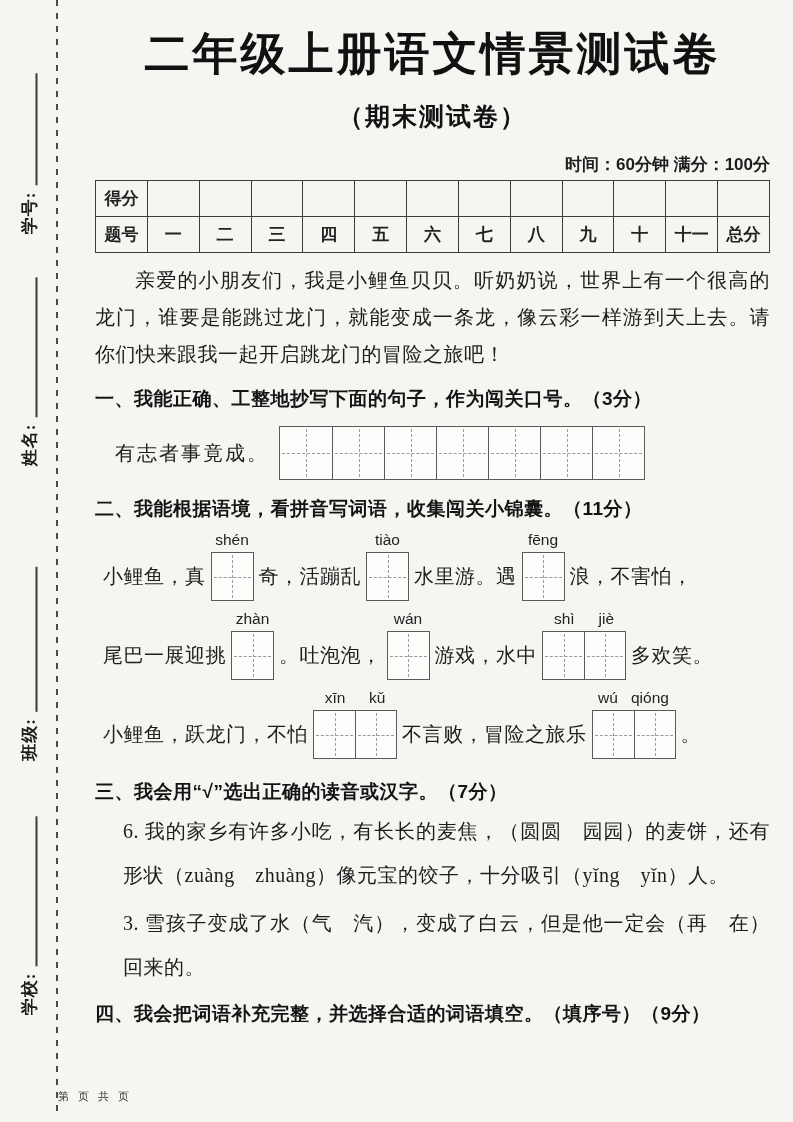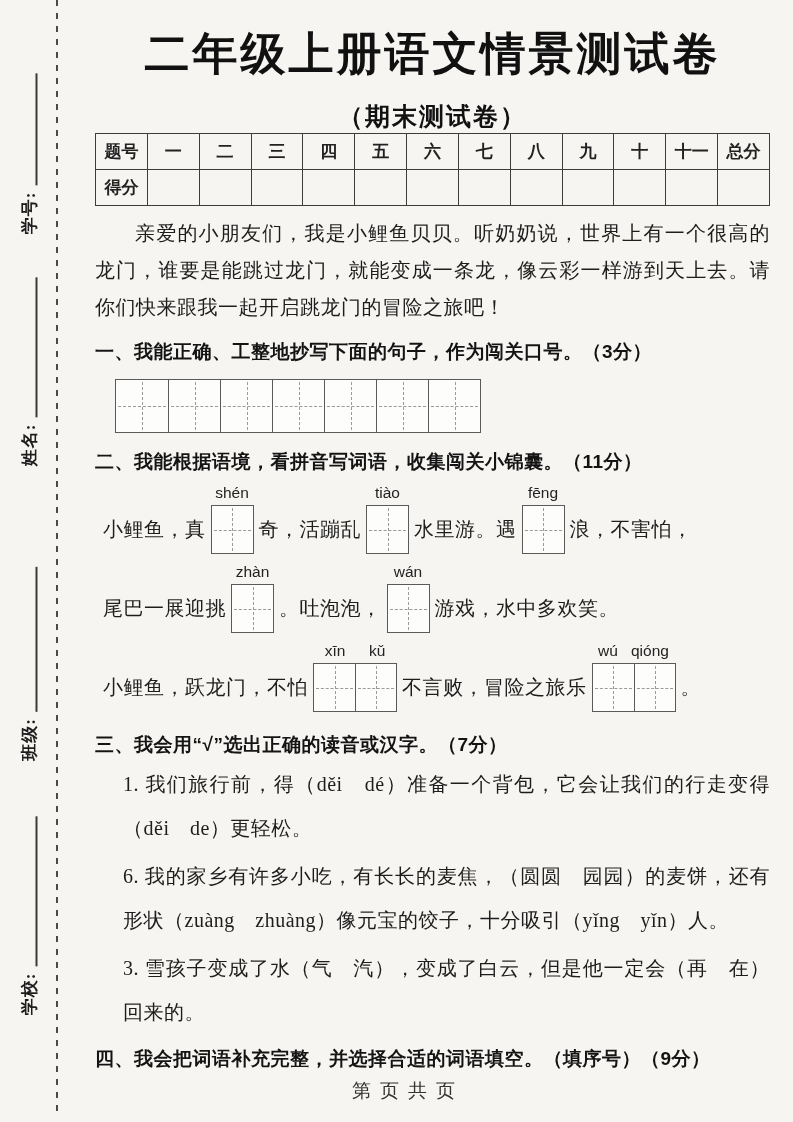--- a/index.html
+++ b/index.html
@@ -101,80 +101,82 @@
   .q3-title { margin-top:20px; }
   .q3-item {
     font-size:20px; line-height:44px; margin-left:28px; margin-top:4px;
     text-align:justify; letter-spacing:0.5px;
   }
   
   .q4-title { margin-top:12px; }
   
   .footer {
     position:absolute; bottom:18px; left:58px; width:700px;
-    text-align:center; font-family:"Liberation Sans","DejaVu Sans",sans-serif;
-    font-size:19px; letter-spacing:9px; color:#333;
+    text-align:left; font-family:"Liberation Sans","DejaVu Sans",sans-serif;
+    font-size:11px; letter-spacing:9px; color:#333;
   }
 </style>
 </head>
 <body>
 
 <div class="sidebar">
   <div class="seal-line"></div>
   <div id="side-fields">
       <div class="side-field sf-0"><span>学号:</span><span class="blank-line"></span></div>
       <div class="side-field sf-1"><span>姓名:</span><span class="blank-line"></span></div>
       <div class="side-field sf-2"><span>班级:</span><span class="blank-line"></span></div>
       <div class="side-field sf-3"><span>学校:</span><span class="blank-line"></span></div>
     </div>
 </div>
 
 <div class="content">
   <div class="title">二年级上册语文情景测试卷</div>
   <div class="subtitle">（期末测试卷）</div>
+  <div class="meta">时间：60分钟  满分：100分</div>
 
   <table class="score">
     <tbody>
+      <tr id="score-row-2">
+          <td>得分</td>
+          <td></td>
+          <td></td>
+          <td></td>
+          <td></td>
+          <td></td>
+          <td></td>
+          <td></td>
+          <td></td>
+          <td></td>
+          <td></td>
+          <td></td>
+          <td></td>
+        </tr>
       <tr id="score-row-1">
           <td>题号</td>
           <td>一</td>
           <td>二</td>
           <td>三</td>
           <td>四</td>
           <td>五</td>
           <td>六</td>
           <td>七</td>
           <td>八</td>
           <td>九</td>
           <td>十</td>
           <td>十一</td>
           <td>总分</td>
         </tr>
-      <tr id="score-row-2">
-          <td>得分</td>
-          <td></td>
-          <td></td>
-          <td></td>
-          <td></td>
-          <td></td>
-          <td></td>
-          <td></td>
-          <td></td>
-          <td></td>
-          <td></td>
-          <td></td>
-          <td></td>
-        </tr>
     </tbody>
   </table>
 
   <p class="intro">亲爱的小朋友们，我是小鲤鱼贝贝。听奶奶说，世界上有一个很高的龙门，谁要是能跳过龙门，就能变成一条龙，像云彩一样游到天上去。请你们快来跟我一起开启跳龙门的冒险之旅吧！</p>
 
   <div class="q-title q1-title">一、我能正确、工整地抄写下面的句子，作为闯关口号。（3分）</div>
   <div class="q1-row">
+    <span class="q1-sentence">有志者事竟成。</span>
     <span class="tian-row" id="q1-grid">
         <span class="tian"></span>
         <span class="tian"></span>
         <span class="tian"></span>
         <span class="tian"></span>
         <span class="tian"></span>
         <span class="tian"></span>
         <span class="tian"></span>
       </span>
   </div>
@@ -224,20 +226,30 @@
         <span class="q2-text">。吐泡泡，</span>
         <span class="box-group">
           <span class="pinyin">
             <span>wán</span>
           </span>
           <span class="tian-row">
             <span class="tian"></span>
           </span>
         </span>
         <span class="q2-text">游戏，水中</span>
+        <span class="box-group">
+          <span class="pinyin">
+            <span>shì</span>
+            <span>jiè</span>
+          </span>
+          <span class="tian-row">
+            <span class="tian"></span>
+            <span class="tian"></span>
+          </span>
+        </span>
         <span class="q2-text">多欢笑。</span>
       </div>
       <div class="q2-line">
         <span class="q2-text">小鲤鱼，跃龙门，不怕</span>
         <span class="box-group">
           <span class="pinyin">
             <span>xīn</span>
             <span>kǔ</span>
           </span>
           <span class="tian-row">
@@ -255,21 +267,20 @@
             <span class="tian"></span>
             <span class="tian"></span>
           </span>
         </span>
         <span class="q2-text">。</span>
       </div>
     </div>
 
   <div class="q-title q3-title">三、我会用“√”选出正确的读音或汉字。（7分）</div>
   <div id="q3-items">
-      <p class="q3-item">1. 我们旅行前，得（děi　dé）准备一个背包，它会让我们的行走变得（děi　de）更轻松。</p>
       <p class="q3-item">6. 我的家乡有许多小吃，有长长的麦焦，（圆圆　园园）的麦饼，还有形状（zuàng　zhuàng）像元宝的饺子，十分吸引（yǐng　yǐn）人。</p>
       <p class="q3-item">3. 雪孩子变成了水（气　汽），变成了白云，但是他一定会（再　在）回来的。</p>
     </div>
 
   <div class="q-title q4-title">四、我会把词语补充完整，并选择合适的词语填空。（填序号）（9分）</div>
 
 </div>
 
 <div class="footer">第页共页</div>
 

